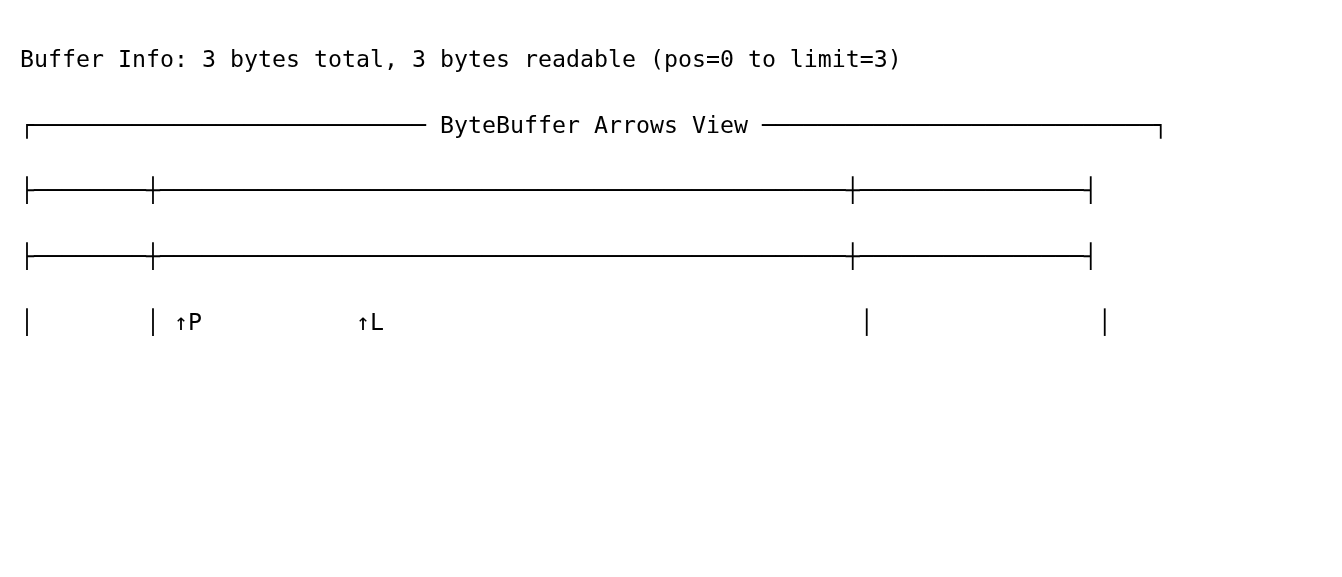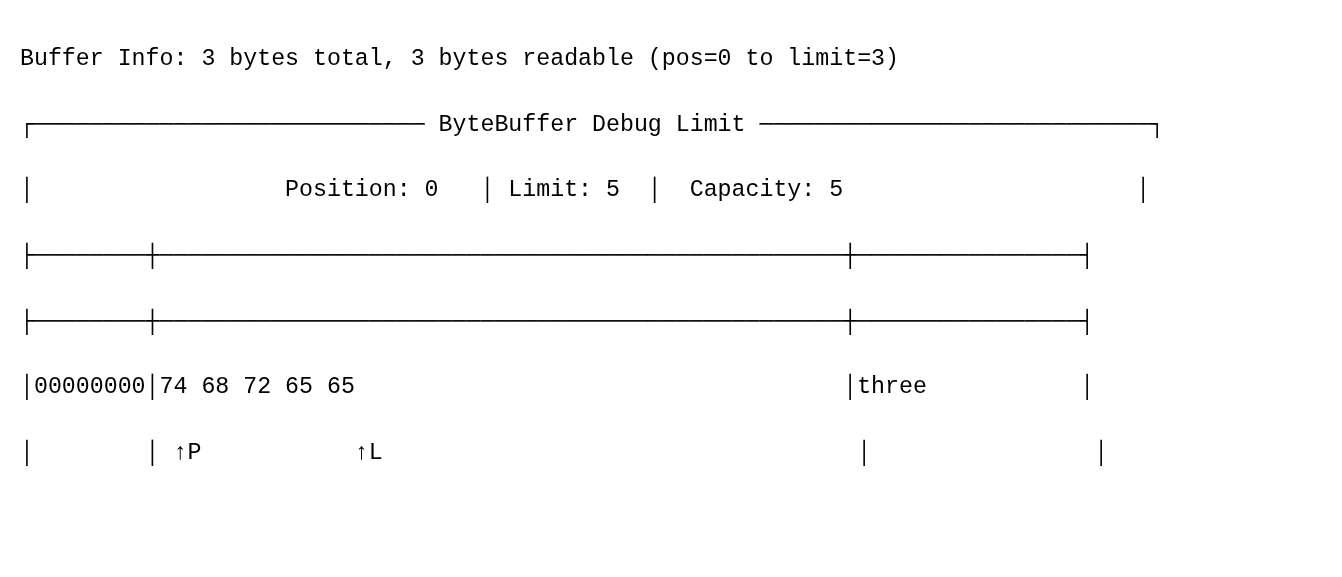--- a/index.html
+++ b/index.html
@@ -17,31 +17,28 @@
     padding: 40px 0 0 20px;
     font-family: "DejaVu Sans Mono", "Liberation Mono", monospace;
     font-size: 23.25px;
     color: #000000;
     white-space: pre;
   }
   .console .line {
     height: 38.7px;
     line-height: 38.7px;
     white-space: pre;
-    font-family: Liberation Mono, monospace;
   }
 </style>
 </head>
 <body>
 
 <pre class="console"><div class="line">Buffer Info: 3 bytes total, 3 bytes readable (pos=0 to limit=3)</div>
-<div class="line">┌──────────────────────────── ByteBuffer Debug Limit ────────────────────────────┐</div>
-<div class="line">│                  Position: 0   │ Limit: 5  │  Capacity: 5                     │</div>
+<div class="line">┌──────────────────────────── ByteBuffer Arrows View ────────────────────────────┐</div>
 <div class="line">├────────┼─────────────────────────────────────────────────┼────────────────┤</div>
 <div class="line">├────────┼─────────────────────────────────────────────────┼────────────────┤</div>
-<div class="line">│00000000│74 68 72 65 65                                   │three           │</div>
 <div class="line">│        │ ↑P           ↑L                                  │                │</div>
 
 
 
 
 
 </pre>
 
 </body></html>

